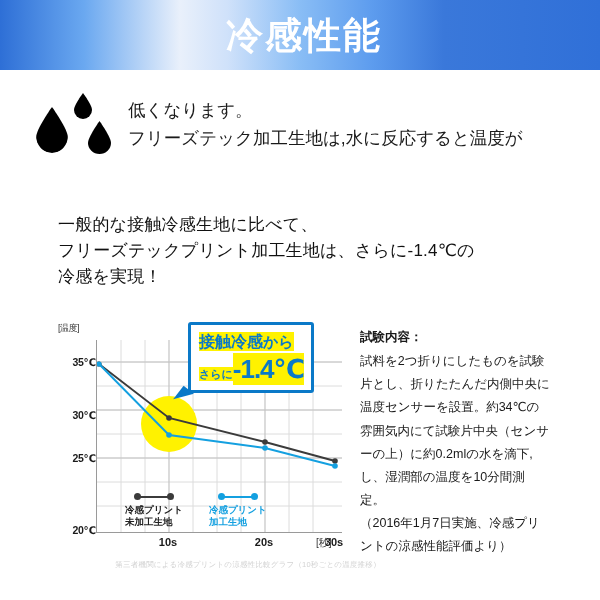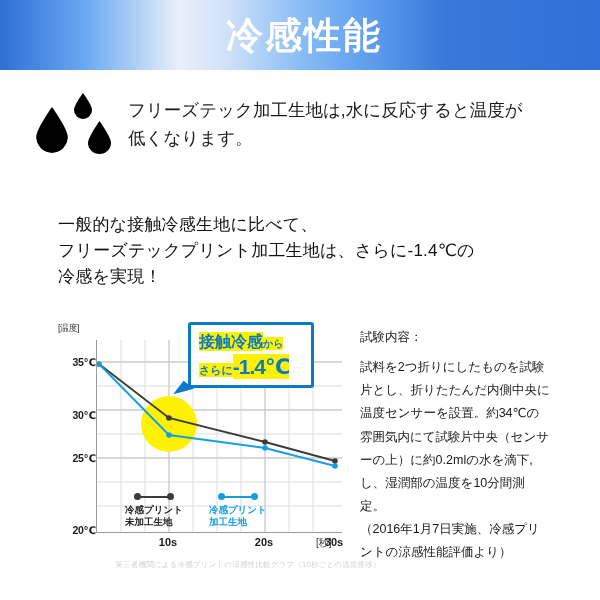--- a/index.html
+++ b/index.html
@@ -204,23 +204,23 @@
   }
   .callout-line { white-space: nowrap; line-height: 1; margin: 2px 0 6px 0; }
   .callout-line:last-child { margin-bottom: 0; }
   .hl {
     background: #fff200;
     color: #0a79c8;
     font-weight: bold;
     padding: 1px 0;
   }
   .c1a { font-size: 16px; }
-  .c1b { font-size: 10px; }
+  .c1b { font-size: 15px; }
   .c2a { font-size: 11px; }
-  .c2b { font-size: 21px; letter-spacing: -1px; }
+  .c2b { font-size: 26px; letter-spacing: -1px; }
   .callout-tail {
     position: absolute;
     left: -16px;
     bottom: -13px;
     width: 0; height: 0;
     border-left: 17px solid #0a79c8;
     border-top: 13px solid transparent;
     transform: rotate(128deg);
     z-index: 4;
   }
@@ -228,21 +228,21 @@
   
   .test-note {
     position: absolute;
     left: 360px;
     top: 326px;
     width: 228px;
     font-size: 12.5px;
     line-height: 1.85;
     color: #1a1a1a;
   }
-  .test-note-title { font-weight: normal; margin-bottom: 7px; }
+  .test-note-title { font-weight: bold; margin-bottom: 1px; }
   .test-note-body p { margin: 0; }
 
   
   .footer-caption {
     position: absolute;
     left: 0;
     top: 560px;
     width: 496px;
     text-align: center;
     font-size: 7.5px;
@@ -258,22 +258,22 @@
   <div class="header-title">冷感性能</div>
 </div>
 
 <div class="intro">
   <div class="drops">
     <div class="drop drop-big" style="border-radius:50% 50% 50% 50% / 62% 62% 38% 38%; clip-path: path('M16 0 C16 0 32 22 32 31 A16 15 0 1 1 0 31 C0 22 16 0 16 0 Z');"></div>
     <div class="drop drop-small" style="clip-path: path('M9 0 C9 0 18 12 18 17 A9 9 0 1 1 0 17 C0 12 9 0 9 0 Z');"></div>
     <div class="drop drop-mid" style="clip-path: path('M11.5 0 C11.5 0 23 16 23 22 A11.5 11 0 1 1 0 22 C0 16 11.5 0 11.5 0 Z');"></div>
   </div>
   <div class="intro-text">
+    <div>低くなります。</div>
     <div>フリーズテック加工生地は,水に反応すると温度が</div>
-    <div>低くなります。</div>
   </div>
 </div>
 
 <div class="headline">
   <div>一般的な接触冷感生地に比べて、</div>
   <div>フリーズテックプリント加工生地は、さらに-1.4℃の</div>
   <div>冷感を実現！</div>
 </div>
 
 <div class="chart-wrap">

